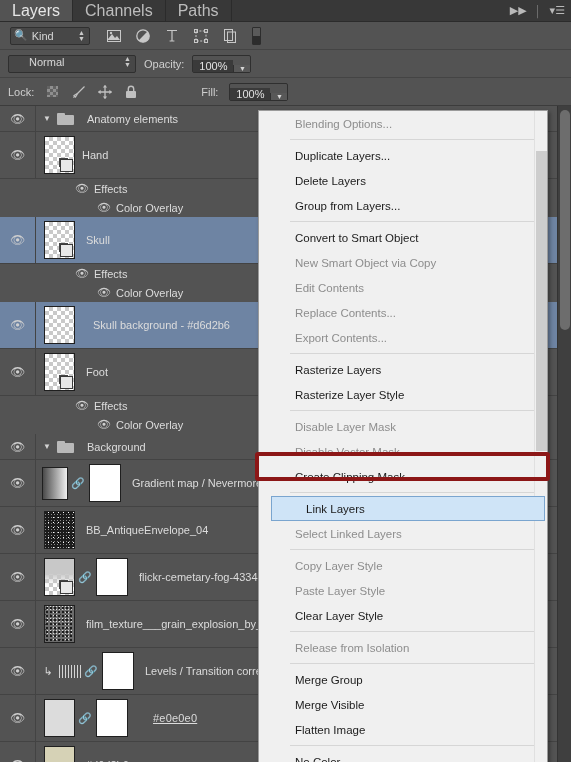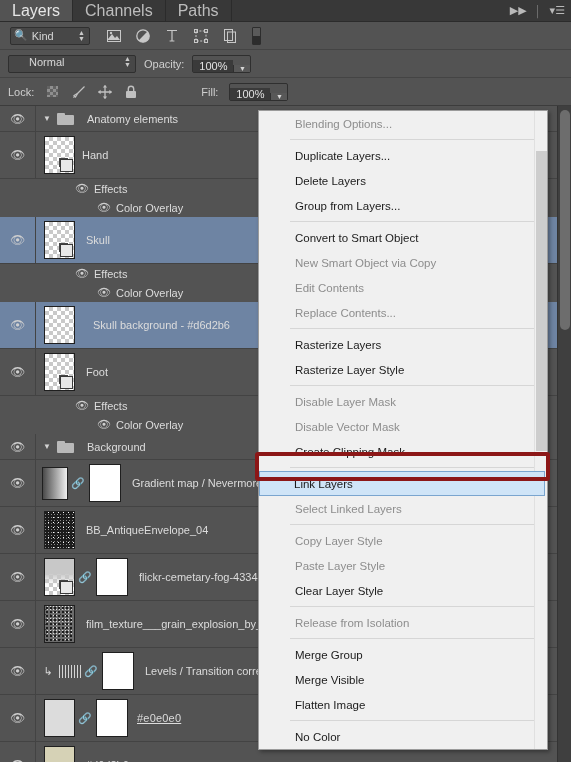--- a/index.html
+++ b/index.html
@@ -193,21 +193,21 @@
     box-shadow:2px 2px 4px rgba(0,0,0,.35);
     overflow:hidden;
   }
   .mi{
     height:25px; display:flex; align-items:center;
     padding-left:36px; position:relative; white-space:nowrap;
   }
   .mi.disabled{ color:#8d8d8d; }
   .mi.highlight{
     background:#cfe4f7; border:1px solid #7aa5cf;
-    margin-left:0; margin-right:2px; padding-left:34px;
+    margin-left:12px; margin-right:2px; padding-left:34px;
   }
   .mi-sep{ height:1px; background:#d6d6d6; margin:3px 0 3px 31px; }
   .menu-scroll{
     position:absolute; right:0; top:0; width:13px; height:100%;
     background:#f0f0f0; border-left:1px solid #e0e0e0;
   }
   .menu-thumb{
     position:absolute; left:1px; top:40px; width:11px; height:300px; background:#cdcdcd;
   }
 
@@ -482,21 +482,21 @@
         </div>
       </div>
       <div class="row">
         <div class="eye-cell">
           <span class="eye">👁</span>
         </div>
         <div class="row-body">
           <span class="thumb" style="background:#dcdcdc"></span>
           <span class="link">🔗</span>
           <span class="maskthumb"></span>
-          <span class="name edit" style="margin-left:4px">#e0e0e0</span>
+          <span class="name edit" style="margin-left:20px">#e0e0e0</span>
         </div>
       </div>
       <div class="row">
         <div class="eye-cell">
           <span class="eye">👁</span>
         </div>
         <div class="row-body">
           <span class="thumb" style="background:#d6d2b6"></span>
           <span class="name" style="margin-left:6px">#d6d2b6</span>
         </div>
@@ -514,20 +514,21 @@
   <div class="mi disabled">Blending Options...</div>
       <div class="mi-sep"></div>
       <div class="mi">Duplicate Layers...</div>
       <div class="mi">Delete Layers</div>
       <div class="mi">Group from Layers...</div>
       <div class="mi-sep"></div>
       <div class="mi">Convert to Smart Object</div>
       <div class="mi disabled">New Smart Object via Copy</div>
       <div class="mi disabled">Edit Contents</div>
       <div class="mi disabled">Replace Contents...</div>
+      <div class="mi disabled">Export Contents...</div>
       <div class="mi-sep"></div>
       <div class="mi">Rasterize Layers</div>
       <div class="mi">Rasterize Layer Style</div>
       <div class="mi-sep"></div>
       <div class="mi disabled">Disable Layer Mask</div>
       <div class="mi disabled">Disable Vector Mask</div>
       <div class="mi">Create Clipping Mask</div>
       <div class="mi-sep"></div>
       <div class="mi highlight">Link Layers</div>
       <div class="mi disabled">Select Linked Layers</div>

